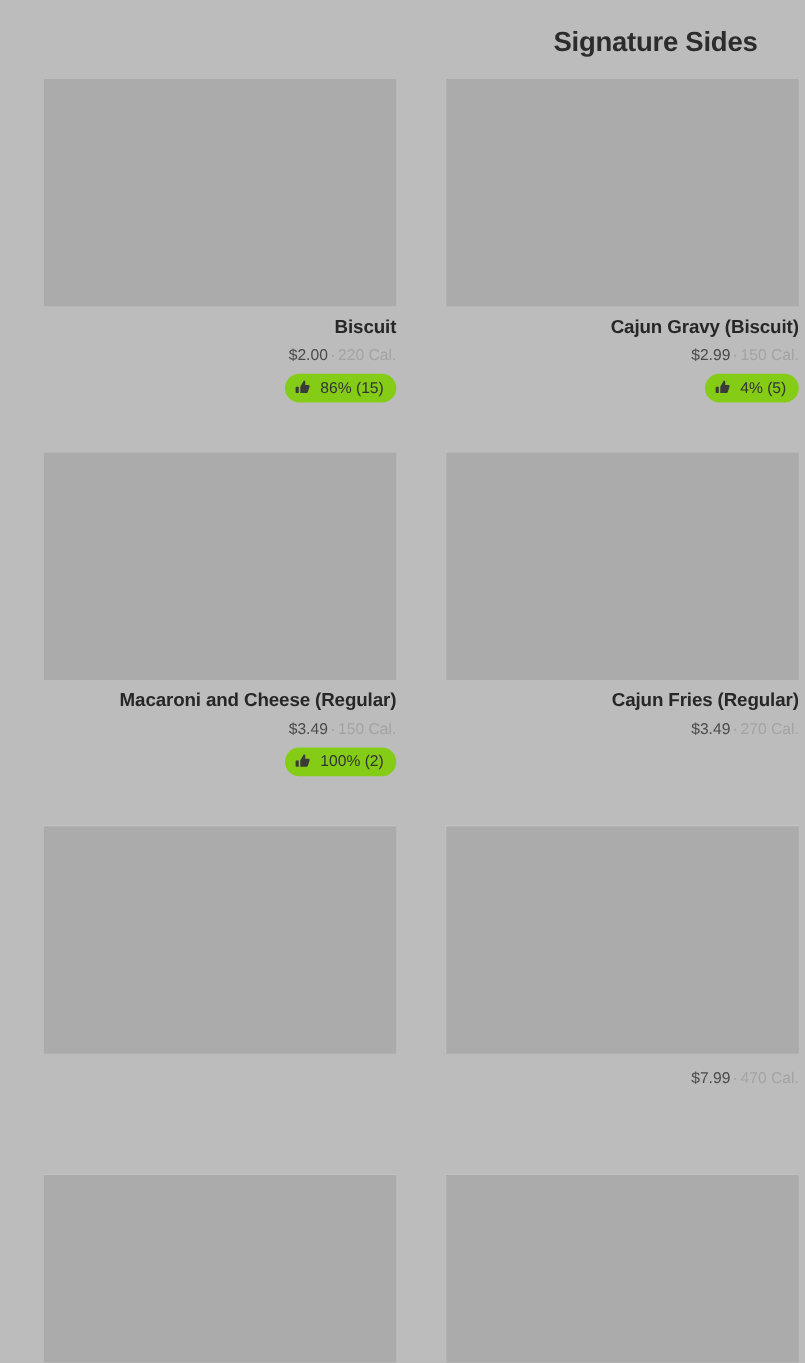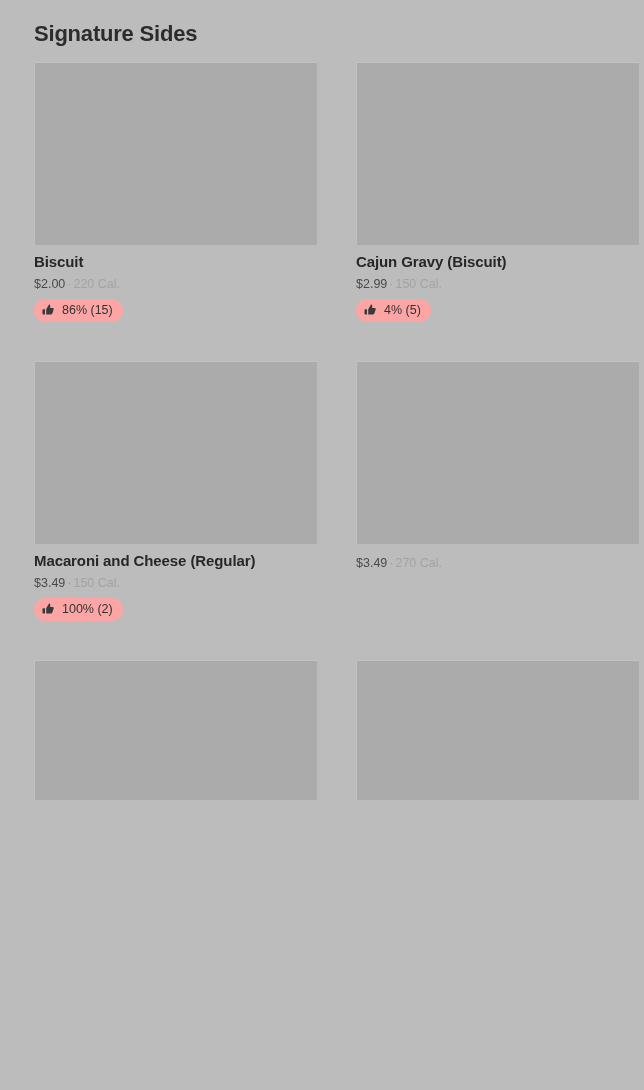--- a/index.html
+++ b/index.html
@@ -9,25 +9,26 @@
   body {
     width: 644px;
     height: 1090px;
     background: #bcbcbc;
     font-family: "Liberation Sans", sans-serif;
     overflow: hidden;
     position: relative;
   }
   .page {
     width: 644px;
-    height: 800px;
+    height: 1090px;
     box-sizing: border-box;
-    padding: 0 11px 0 34px;
+    padding: 0 38px 0 34px;
     position: relative;
     overflow: hidden;
+    text-align: right;
   }
   .section-title {
     font-size: 22px;
     font-weight: bold;
     color: #2c2c2c;
     letter-spacing: -0.2px;
     margin: 0;
     padding-top: 20px;
     line-height: 28px;
   }
@@ -82,21 +83,21 @@
     margin-top: 11px;
   }
   .rating-badge {
     display: inline-flex;
     align-items: center;
     gap: 7px;
     margin-top: 6px;
     height: 23px;
     padding: 0 10px 0 8px;
     border-radius: 12px;
-    background: #fca5a5;
+    background: #84cc16;
     box-sizing: border-box;
   }
   .thumb-icon {
     width: 13px;
     height: 13px;
     display: inline-block;
     flex: 0 0 auto;
     position: relative;
     top: 0px;
   }
@@ -174,34 +175,38 @@
               </svg>
           </span>
           <span class="rating-text">100% (2)</span>
         </div>
       </div>
     </div>
 
     <div class="menu-card">
       <div class="card-image"></div>
       <div class="card-body">
+        <div class="item-name">Cajun Fries (Regular)</div>
         <div class="item-meta">
           <span class="item-price">$3.49</span><span class="meta-dot">·</span><span class="item-cal">270 Cal.</span>
         </div>
         <div class="badge-spacer"></div>
       </div>
     </div>
 
     <div class="menu-card">
       <div class="card-image"></div>
     </div>
 
     <div class="menu-card">
       <div class="card-image"></div>
       <div class="card-body">
+        <div class="item-meta">
+          <span class="item-price">$7.99</span><span class="meta-dot">·</span><span class="item-cal">470 Cal.</span>
+        </div>
         <div class="badge-spacer"></div>
       </div>
     </div>
 
     <div class="menu-card">
       <div class="card-image"></div>
       <div class="card-body">
         <div class="item-name"></div>
       </div>
     </div>

